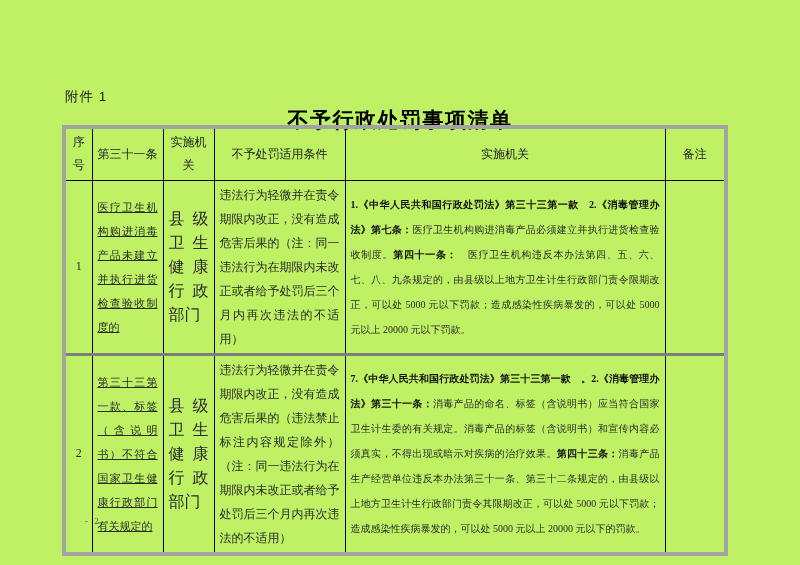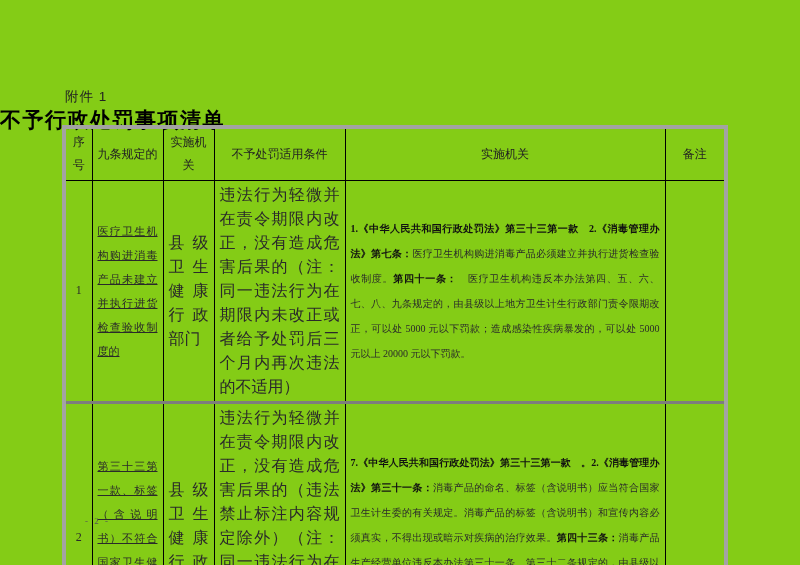--- a/index.html
+++ b/index.html
@@ -1,39 +1,40 @@
 <!DOCTYPE html>
 <html><head>
 <meta charset="utf-8">
 <style>
   html, body { margin: 0; padding: 0; background: #ffffff; }
   .page {
     position: relative;
     width: 800px;
     height: 565px;
-    background: #84cc16;
+    background: #bef264;
     font-family: "Liberation Serif", "DejaVu Serif", serif;
     color: #1a1a1a;
     overflow: hidden;
   }
   .attachment {
     position: absolute;
     left: 65px;
     top: 88px;
     font-size: 13.5px;
     font-family: "Liberation Sans", "DejaVu Sans", sans-serif;
     color: #222;
     letter-spacing: 1px;
   }
   .title {
     position: absolute;
     left: 0;
     top: 106px;
     width: 100%;
     margin: 0;
+    text-align: center;
     font-size: 21px;
     font-weight: bold;
     color: #000;
     letter-spacing: 1.5px;
     font-family: "Liberation Serif", "DejaVu Serif", serif;
   }
   table.main {
     position: absolute;
     left: 62px;
     top: 125px;
@@ -74,21 +75,21 @@
     text-decoration: underline;
   }
   td.cell-agency {
     font-size: 16px;
     line-height: 24px;
     text-align: justify;
     padding: 2px 5px;
     color: #3a3a3a;
   }
   td.cell-condition {
-    font-size: 16px;
+    font-size: 12px;
     line-height: 24px;
     text-align: justify;
     padding: 2px 7px;
     color: #3a3a3a;
   }
   td.cell-legal {
     font-size: 10px;
     line-height: 25px;
     text-align: justify;
     padding: 2px 8px;
@@ -119,21 +120,21 @@
       <col style="width:28px">
       <col style="width:71px">
       <col style="width:51px">
       <col style="width:131px">
       <col style="width:320px">
       <col style="width:61px">
     </colgroup>
     <thead>
       <tr>
         <th>序号</th>
-        <th>九条规定的</th>
+        <th>第三十一条</th>
         <th>实施机关</th>
         <th>不予处罚适用条件</th>
         <th>实施机关</th>
         <th>备注</th>
       </tr>
     </thead>
     <tbody>
       <tr class="data-row-1">
         <td class="cell-seq">1</td>
         <td class="cell-item">医疗卫生机构购进消毒产品未建立并执行进货检查验收制度的</td>

